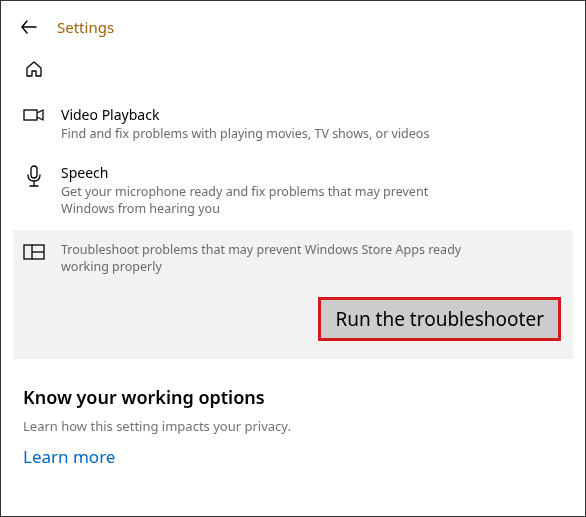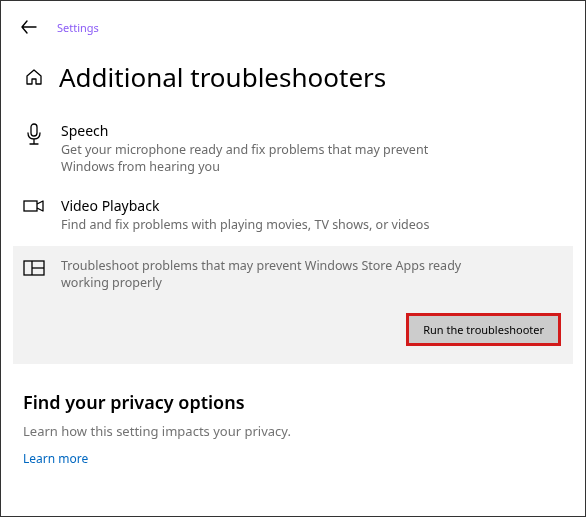--- a/index.html
+++ b/index.html
@@ -20,23 +20,23 @@
 .back-btn {
   width: 20px;
   height: 20px;
   display: flex;
   align-items: center;
   justify-content: center;
   cursor: pointer;
   margin-right: 18px;
 }
 .header-title {
-  font-size: 11px;
+  font-size: 15px;
   font-weight: 400;
-  color: #8b5cf6;
+  color: #a16207;
 }
 .content {
   padding: 6px 22px 12px 22px;
 }
 .page-title-row {
   display: flex;
   align-items: center;
   margin-top: 8px;
   margin-bottom: 18px;
 }
@@ -87,40 +87,40 @@
 .run-row {
   display: flex;
   justify-content: flex-end;
   margin-top: 22px;
   padding-right: 2px;
 }
 .run-btn {
   background: #cccccc;
   border: 3px solid #d21a1a;
   padding: 6px 14px;
-  font-size: 11px;
+  font-size: 19px;
   font-family: inherit;
   cursor: pointer;
 }
 .privacy-section {
   margin-top: 26px;
 }
 .privacy-heading {
   font-size: 18px;
   font-weight: 600;
   color: #000;
   margin-bottom: 8px;
 }
 .privacy-desc {
   font-size: 13px;
   color: #737373;
   margin-bottom: 10px;
 }
 .learn-link {
-  font-size: 12px;
+  font-size: 17px;
   color: #0067c0;
   cursor: pointer;
 }
 </style>
 </head>
 <body>
 
 <div class="header">
   <div class="back-btn">
     <svg width="16" height="14" viewBox="0 0 16 14">
@@ -131,64 +131,63 @@
 </div>
 
 <div class="content">
 
   <div class="page-title-row">
     <div class="home-icon">
       <svg width="20" height="20" viewBox="0 0 20 20">
         <path d="M3 9 L10 3 L17 9 L17 17 L12 17 L12 12 L8 12 L8 17 L3 17 Z" stroke="#000" stroke-width="1.3" fill="none" stroke-linejoin="round"></path>
       </svg>
     </div>
-    <h1 class="page-title">Additional troubleshooters</h1>
+  </div>
+
+  <div class="item">
+    <div class="item-icon">
+      <svg width="22" height="16" viewBox="0 0 22 16">
+        <rect x="1" y="3" width="13" height="10" stroke="#000" stroke-width="1.3" fill="none"></rect>
+        <path d="M14 6 L20 3 L20 13 L14 10" stroke="#000" stroke-width="1.3" fill="none" stroke-linejoin="round"></path>
+      </svg>
+    </div>
+    <div class="item-body">
+      <div class="item-title">Video Playback</div>
+      <div class="item-desc">Find and fix problems with playing movies, TV shows, or videos</div>
+    </div>
   </div>
 
   <div class="item">
     <div class="item-icon">
       <svg width="18" height="24" viewBox="0 0 18 24">
         <rect x="6" y="1" width="6" height="12" rx="3" stroke="#000" stroke-width="1.3" fill="none"></rect>
         <path d="M3 10 C3 15 6 16 9 16 C12 16 15 15 15 10 M9 16 L9 21 M5 21 L13 21" stroke="#000" stroke-width="1.3" fill="none" stroke-linecap="round"></path>
       </svg>
     </div>
     <div class="item-body">
       <div class="item-title">Speech</div>
       <div class="item-desc">Get your microphone ready and fix problems that may prevent Windows from hearing you</div>
-    </div>
-  </div>
-
-  <div class="item">
-    <div class="item-icon">
-      <svg width="22" height="16" viewBox="0 0 22 16">
-        <rect x="1" y="3" width="13" height="10" stroke="#000" stroke-width="1.3" fill="none"></rect>
-        <path d="M14 6 L20 3 L20 13 L14 10" stroke="#000" stroke-width="1.3" fill="none" stroke-linejoin="round"></path>
-      </svg>
-    </div>
-    <div class="item-body">
-      <div class="item-title">Video Playback</div>
-      <div class="item-desc">Find and fix problems with playing movies, TV shows, or videos</div>
     </div>
   </div>
 
   <div class="item selected">
     <div class="item-icon">
       <svg width="22" height="18" viewBox="0 0 22 18">
         <rect x="1" y="1" width="20" height="14" stroke="#000" stroke-width="1.3" fill="none"></rect>
         <line x1="9" y1="1" x2="9" y2="15" stroke="#000" stroke-width="1.3"></line>
         <line x1="9" y1="8" x2="21" y2="8" stroke="#000" stroke-width="1.3"></line>
       </svg>
     </div>
     <div class="item-body">
       <div class="item-desc">Troubleshoot problems that may prevent Windows Store Apps ready working properly</div>
       <div class="run-row">
         <button class="run-btn">Run the troubleshooter</button>
       </div>
     </div>
   </div>
 
   <div class="privacy-section">
-    <div class="privacy-heading">Find your privacy options</div>
+    <div class="privacy-heading">Know your working options</div>
     <div class="privacy-desc">Learn how this setting impacts your privacy.</div>
     <div class="learn-link">Learn more</div>
   </div>
 
 </div>
 
 </body></html>

